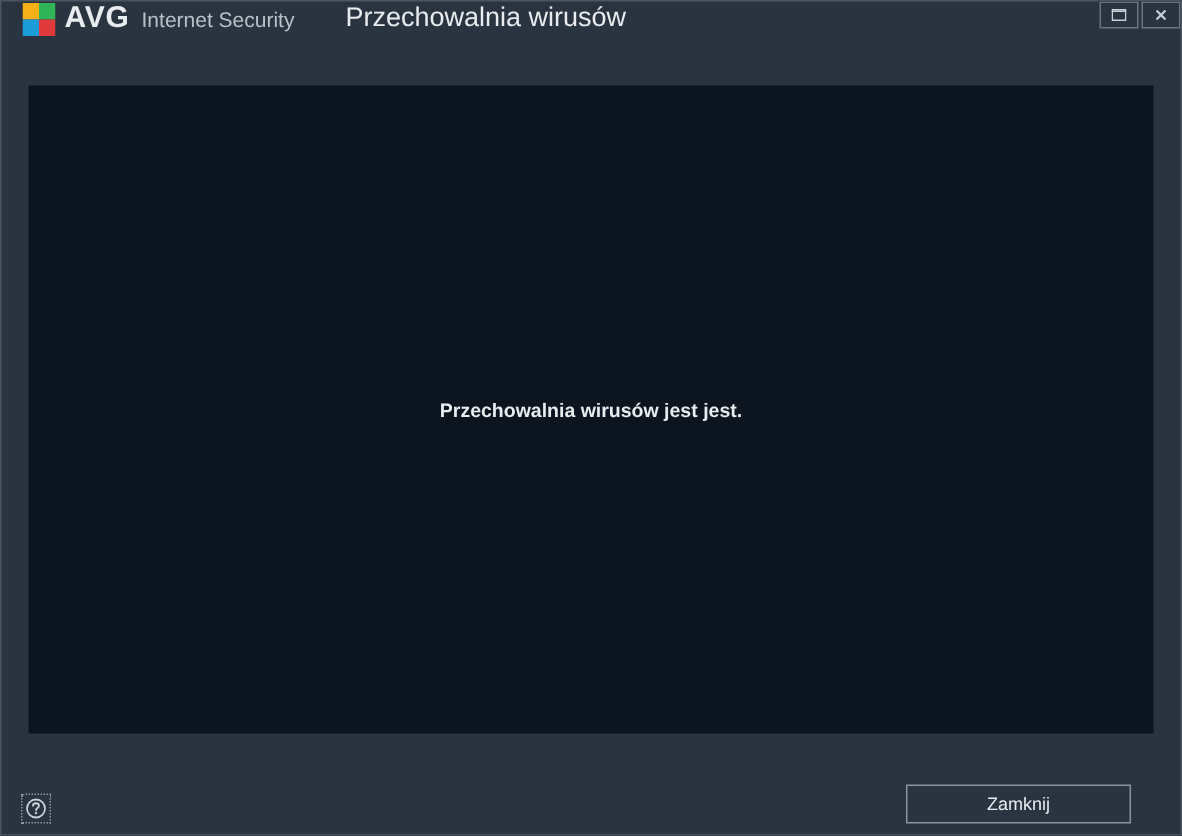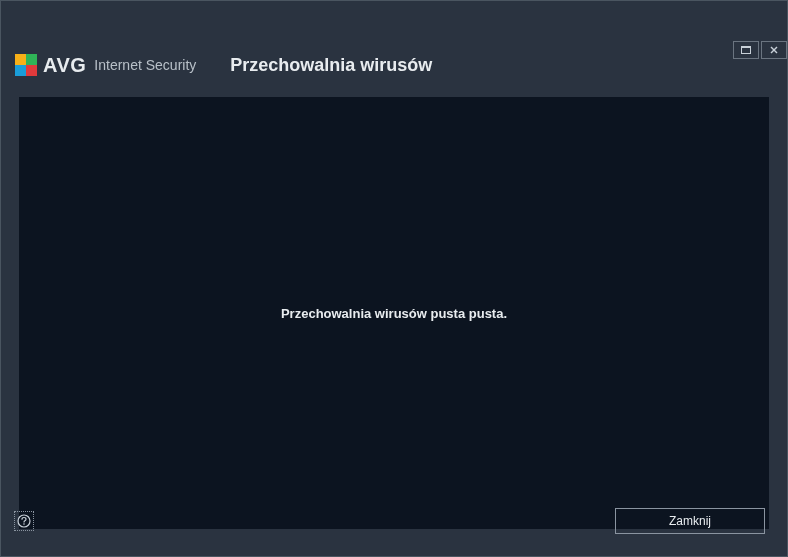--- a/index.html
+++ b/index.html
@@ -11,24 +11,23 @@
       width: 788px;
       height: 557px;
       background: #2a3340;
       font-family: "Segoe UI", Tahoma, sans-serif;
       overflow: hidden;
       border: 1px solid #4a5560;
     }
     .titlebar {
       height: 48px;
       display: flex;
-      align-items: center;
+      align-items: flex-start;
       padding: 0 14px;
       position: relative;
-      margin-top: 40px;
     }
     .logo-block {
       display: flex;
       align-items: center;
       gap: 6px;
     }
     .logo-icon {
       width: 22px;
       height: 22px;
       position: relative;
@@ -44,21 +43,21 @@
       letter-spacing: 0.5px;
     }
     .brand-sub {
       font-size: 14px;
       font-weight: 300;
       color: #b8c0c8;
       margin-left: 2px;
     }
     .window-title {
       font-size: 18px;
-      font-weight: 700;
+      font-weight: 400;
       color: #e8ecef;
       margin-left: 34px;
     }
     .window-controls {
       position: absolute;
       top: 0;
       right: 0;
       display: flex;
     }
     .win-btn {
@@ -86,26 +85,26 @@
     }
     .empty-text {
       color: #e8ecef;
       font-size: 13px;
       font-weight: 600;
     }
     .footer {
       position: absolute;
       bottom: 0;
       left: 0;
-      right: 5px;
+      right: 16px;
       height: 50px;
       display: flex;
-      align-items: center;
+      align-items: flex-end;
       justify-content: space-between;
-      padding: 0 18px 23px 14px;
+      padding: 0 18px 8px 14px;
     }
     .help-icon {
       width: 20px;
       height: 20px;
       border: 1px dotted #8a94a0;
       display: flex;
       align-items: center;
       justify-content: center;
       color: #c8d0d8;
       cursor: pointer;
@@ -148,21 +147,21 @@
     <div class="win-btn">
       <svg width="8" height="8" viewBox="0 0 8 8">
         <line x1="1" y1="1" x2="7" y2="7" stroke-width="1.4"></line>
         <line x1="7" y1="1" x2="1" y2="7" stroke-width="1.4"></line>
       </svg>
     </div>
   </div>
 </div>
 
 <div class="content-area">
-  <div class="empty-text">Przechowalnia wirusów pusta pusta.</div>
+  <div class="empty-text">Przechowalnia wirusów jest jest.</div>
 </div>
 
 <div class="footer">
   <div class="help-icon">
     <svg width="14" height="14" viewBox="0 0 14 14">
       <circle cx="7" cy="7" r="6" fill="none" stroke="#c8d0d8" stroke-width="1.2"></circle>
       <path d="M5 5.2 Q5 3.5 7 3.5 Q9 3.5 9 5.2 Q9 6.2 7.5 7 L7 8" fill="none" stroke="#c8d0d8" stroke-width="1.2" stroke-linecap="round"></path>
       <circle cx="7" cy="10" r="0.8" fill="#c8d0d8"></circle>
     </svg>
   </div>

